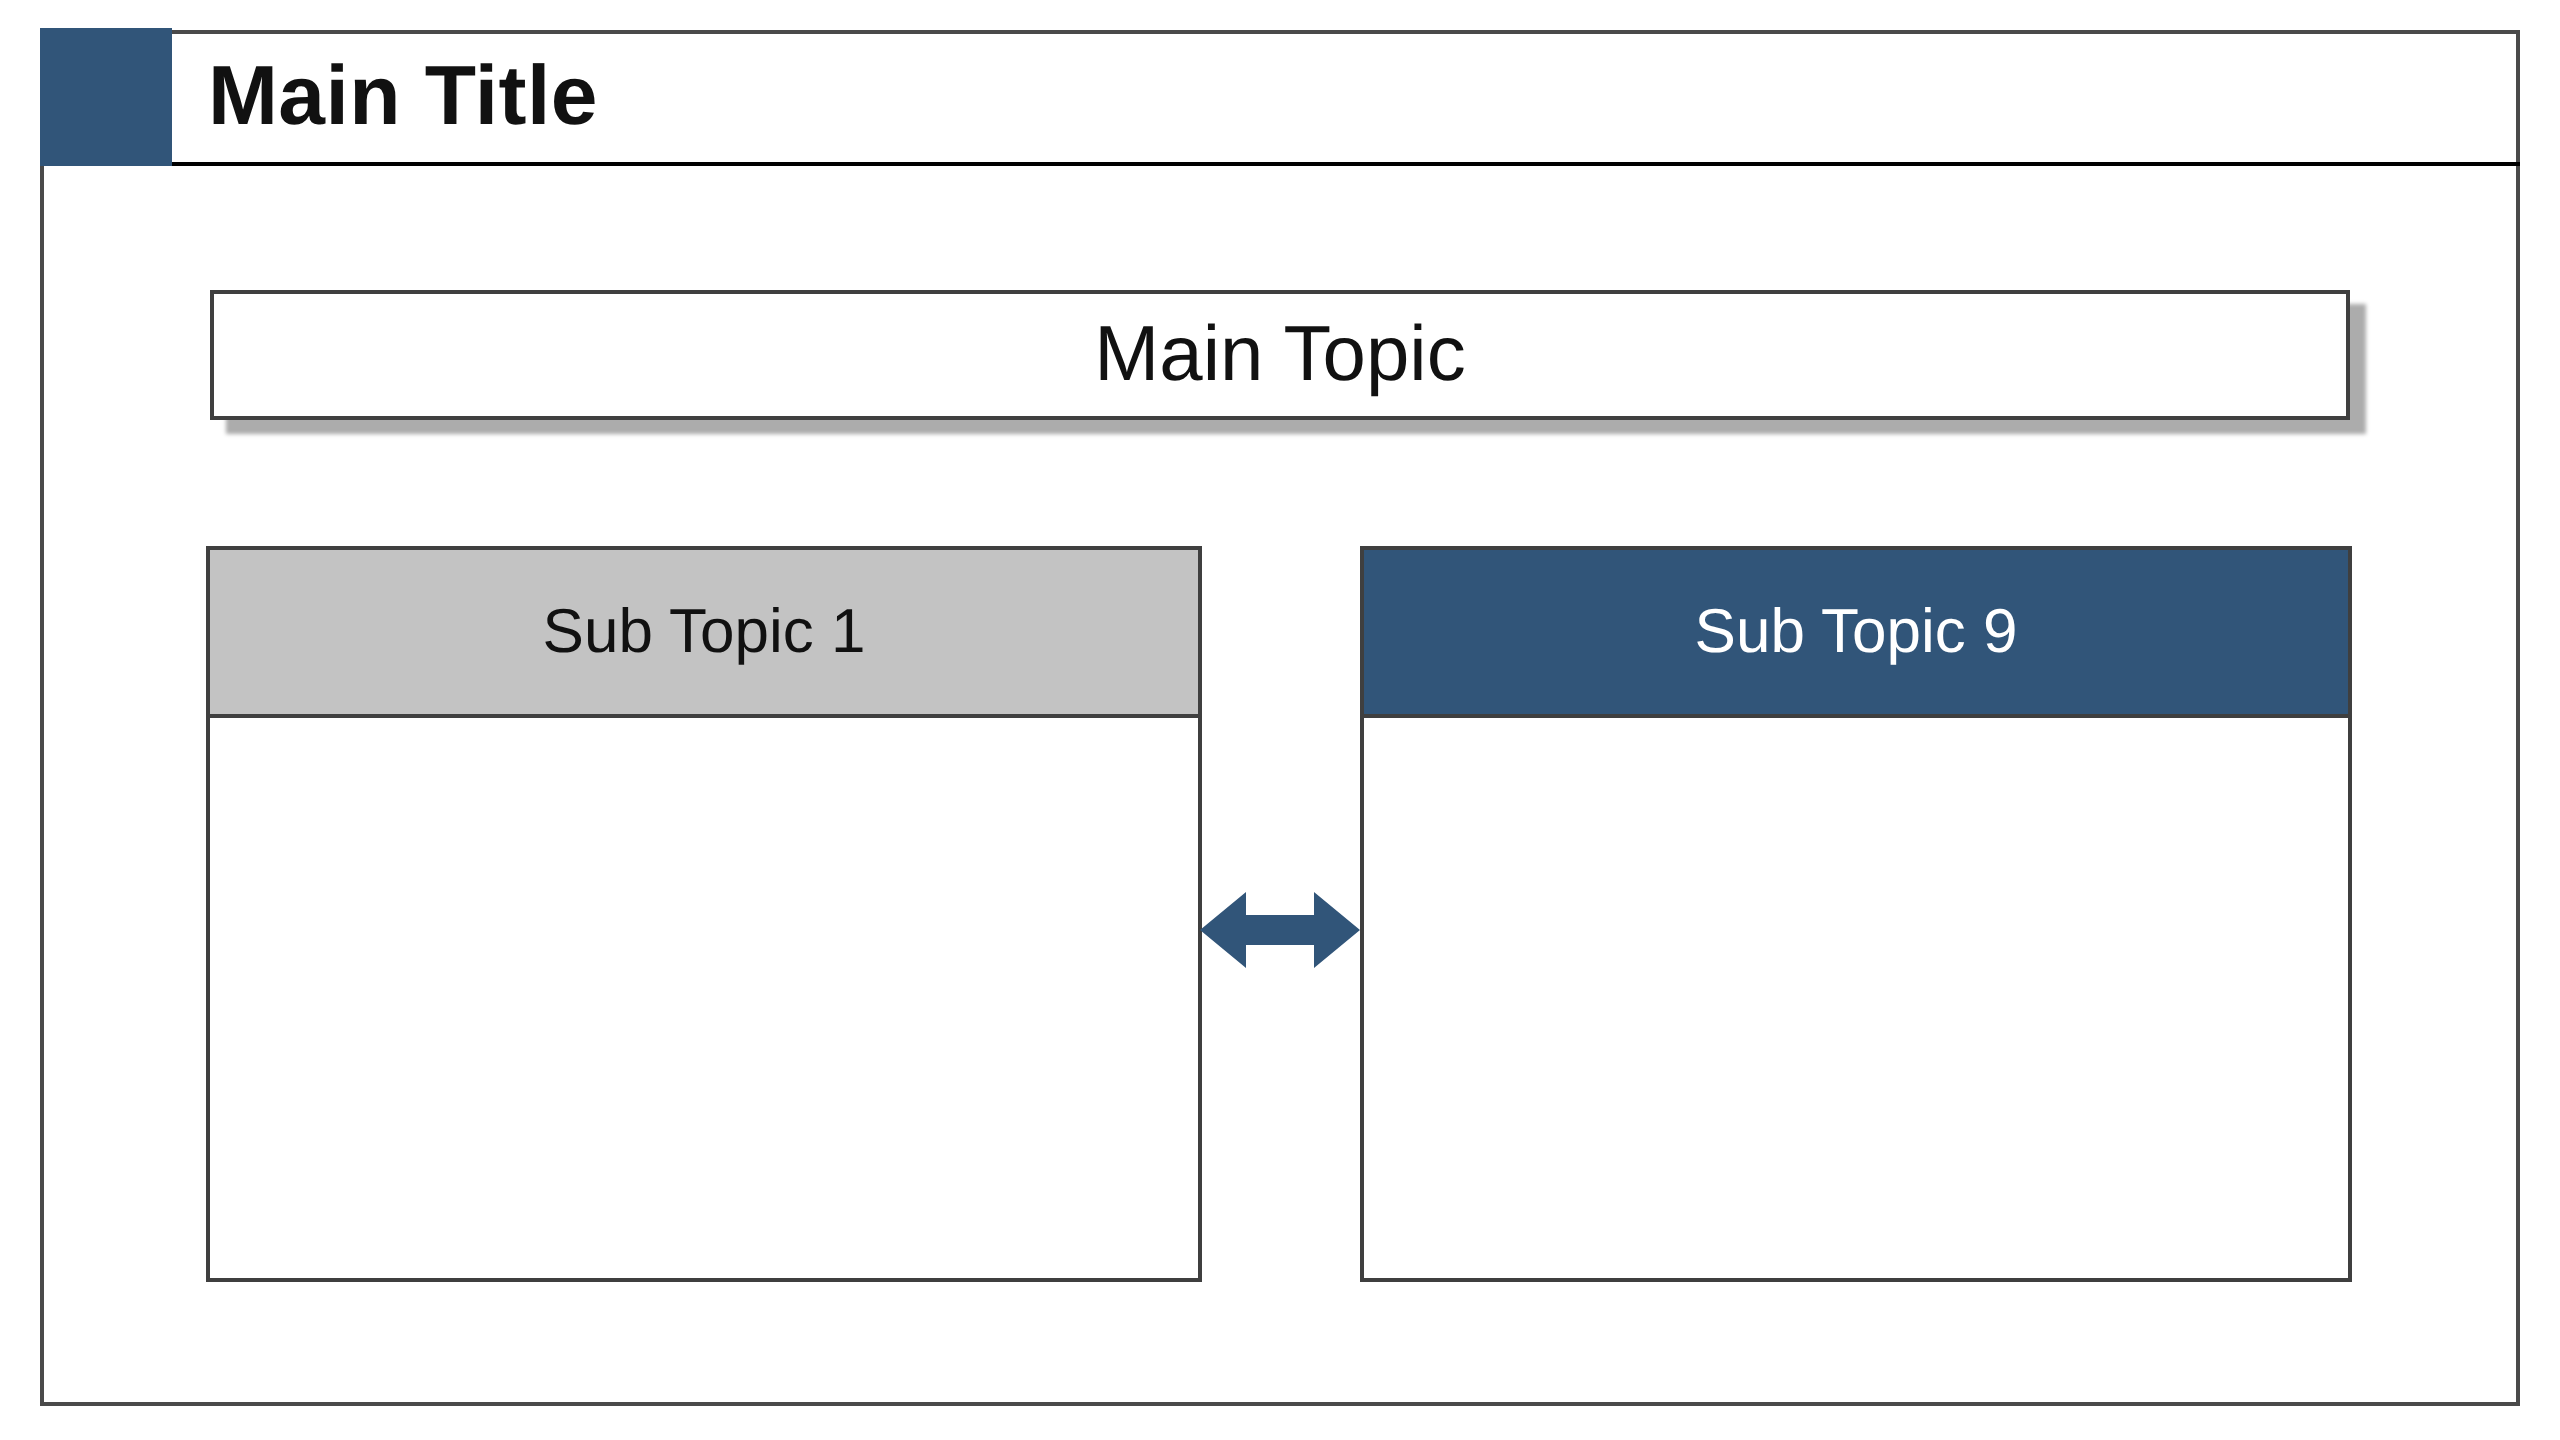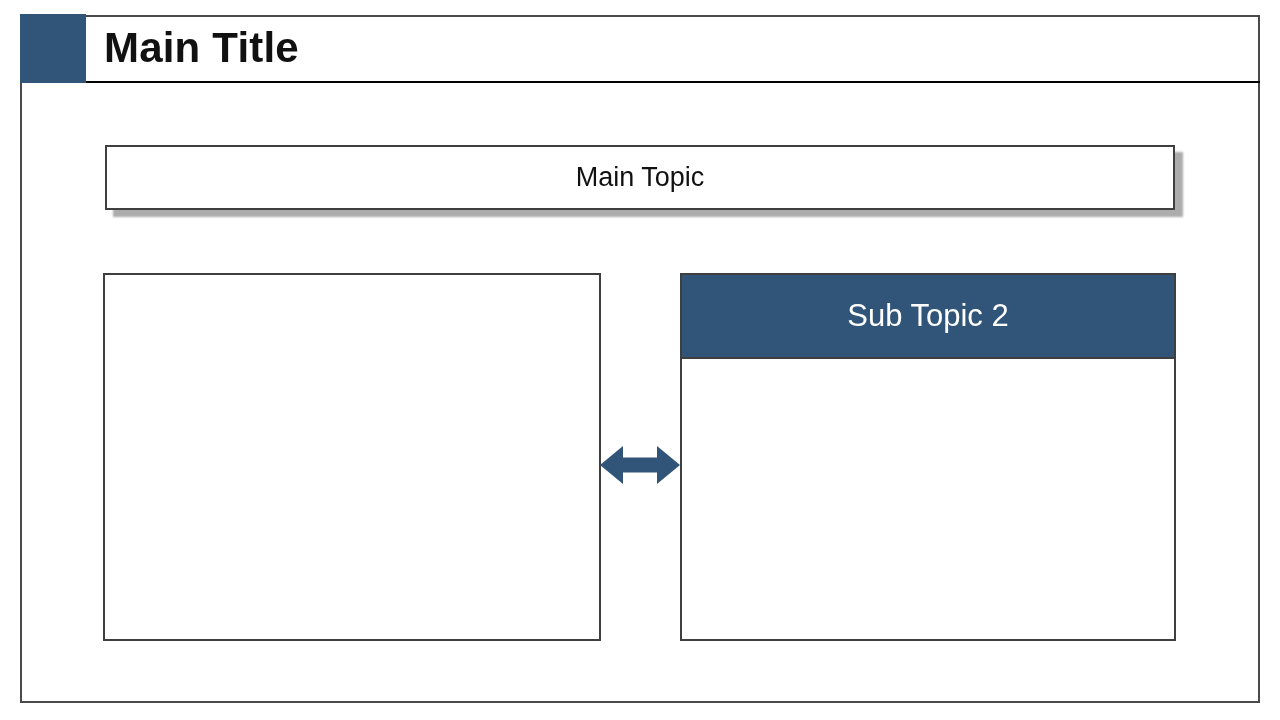--- a/index.html
+++ b/index.html
@@ -59,21 +59,21 @@
     left: 105px; top: 145px;
     width: 1070px; height: 65px;
     background: var(--background);
     border: 2px solid var(--card_border);
     box-shadow: 8px 7px 2px var(--shadow);
     display: flex;
     align-items: center;
     justify-content: center;
   }
   .main-topic-box span {
-    font-size: 27px;
+    font-size: 39px;
     font-weight: 500;
     color: var(--text_primary);
   }
   .sub-card {
     position: absolute;
     top: 273px;
     height: 368px;
     background: var(--background);
     border: 2px solid var(--card_border);
     display: flex;
@@ -125,27 +125,30 @@
 
   <div class="slide-title">Main Title</div>
 
   <div class="title-underline"></div>
 
   <div class="main-topic-box">
     <span>Main Topic</span>
   </div>
 
   <div class="sub-card sub-card-1">
+    <div class="sub-header gray">
+      <span>Sub Topic 1</span>
+    </div>
   </div>
 
   <div class="connector">
     <svg viewBox="0 0 80 40" aria-hidden="true">
       <polygon fill="currentColor" points="0,20 23,1 23,12.5 57,12.5 57,1 80,20 57,39 57,27.5 23,27.5 23,39"></polygon>
     </svg>
   </div>
 
   <div class="sub-card sub-card-2">
     <div class="sub-header blue">
-      <span>Sub Topic 2</span>
+      <span>Sub Topic 9</span>
     </div>
   </div>
 
 </div>
 
 </body></html>

